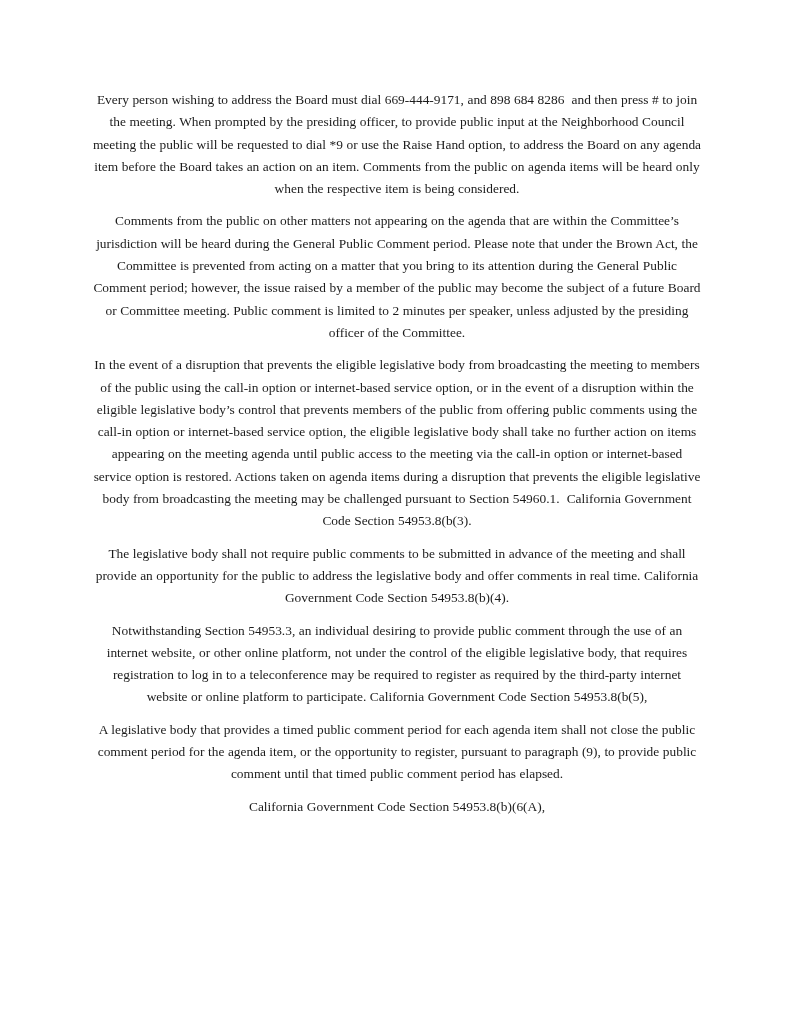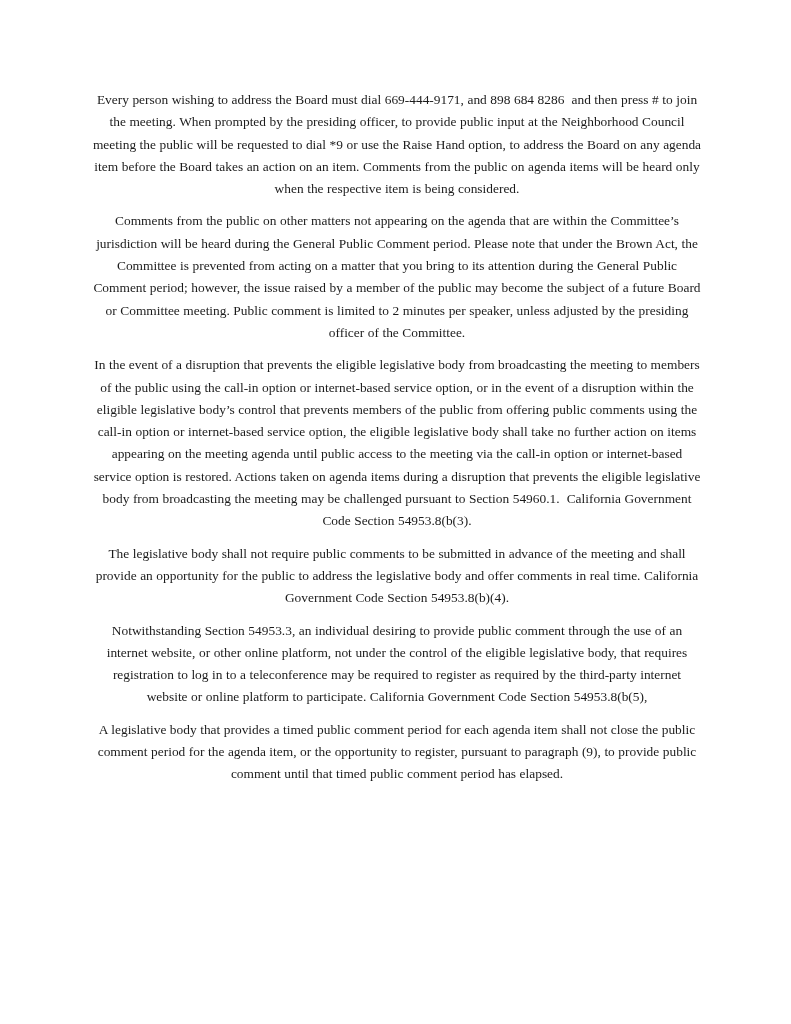--- a/index.html
+++ b/index.html
@@ -39,14 +39,15 @@
 <body>
 
 <div class="page" style="background: rgb(255, 255, 255);">
   <div class="doc-content" style="color: rgb(27, 27, 27);">
       <p>Every person wishing to address the Board must dial 669-444-9171, and 898 684 8286  and then press # to join the meeting. When prompted by the presiding officer, to provide public input at the Neighborhood Council meeting the public will be requested to dial *9 or use the Raise Hand option, to address the Board on any agenda item before the Board takes an action on an item. Comments from the public on agenda items will be heard only when the respective item is being considered.</p>
       <p>Comments from the public on other matters not appearing on the agenda that are within the Committee’s jurisdiction will be heard during the General Public Comment period. Please note that under the Brown Act, the Committee is prevented from acting on a matter that you bring to its attention during the General Public Comment period; however, the issue raised by a member of the public may become the subject of a future Board or Committee meeting. Public comment is limited to 2 minutes per speaker, unless adjusted by the presiding officer of the Committee.</p>
       <p>In the event of a disruption that prevents the eligible legislative body from broadcasting the meeting to members of the public using the call-in option or internet-based service option, or in the event of a disruption within the eligible legislative body’s control that prevents members of the public from offering public comments using the call-in option or internet-based service option, the eligible legislative body shall take no further action on items appearing on the meeting agenda until public access to the meeting via the call-in option or internet-based service option is restored. Actions taken on agenda items during a disruption that prevents the eligible legislative body from broadcasting the meeting may be challenged pursuant to Section 54960.1.  California Government Code Section 54953.8(b(3).</p>
       <p>The legislative body shall not require public comments to be submitted in advance of the meeting and shall provide an opportunity for the public to address the legislative body and offer comments in real time. California Government Code Section 54953.8(b)(4).</p>
       <p>Notwithstanding Section 54953.3, an individual desiring to provide public comment through the use of an internet website, or other online platform, not under the control of the eligible legislative body, that requires registration to log in to a teleconference may be required to register as required by the third-party internet website or online platform to participate. California Government Code Section 54953.8(b(5),</p>
       <p>A legislative body that provides a timed public comment period for each agenda item shall not close the public comment period for the agenda item, or the opportunity to register, pursuant to paragraph (9), to provide public comment until that timed public comment period has elapsed.</p>
+      <p>California Government Code Section 54953.8(b)(6(A),</p>
     </div>
 </div>
 
 </body></html>

